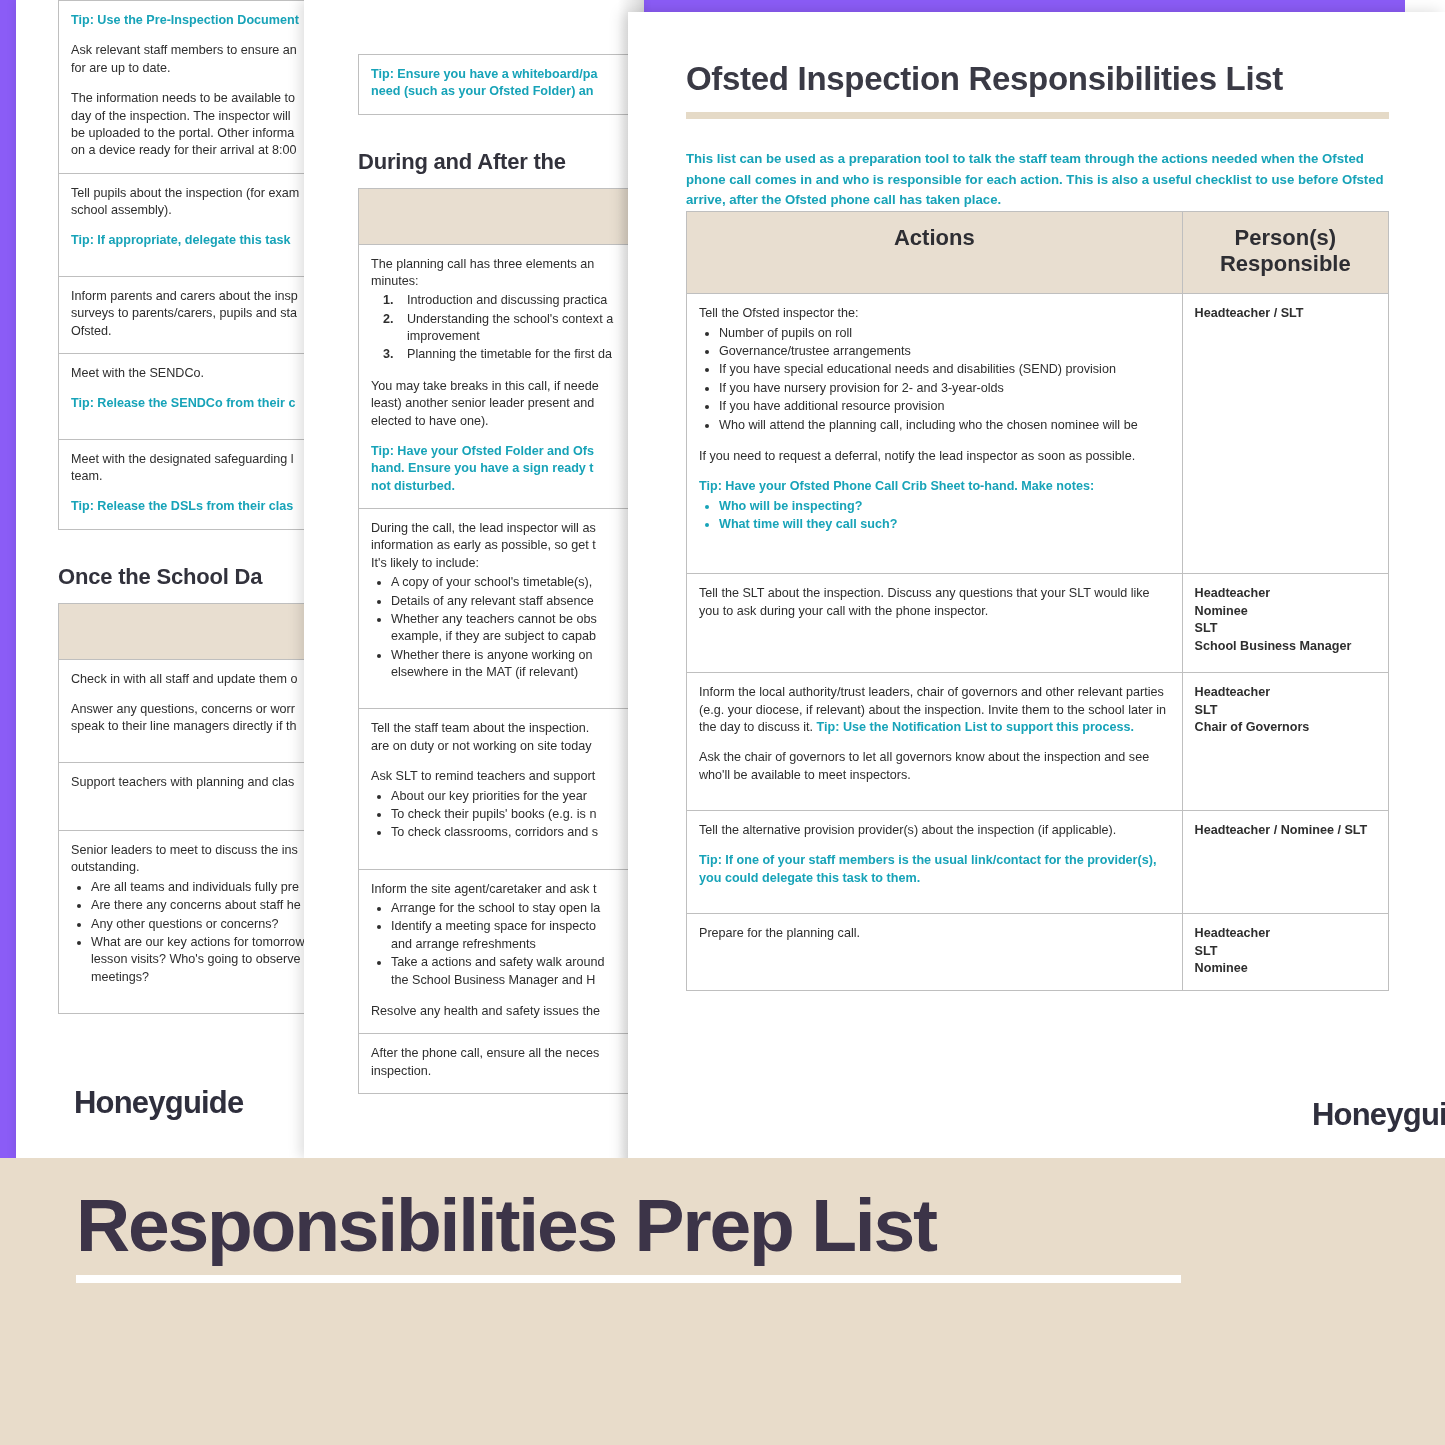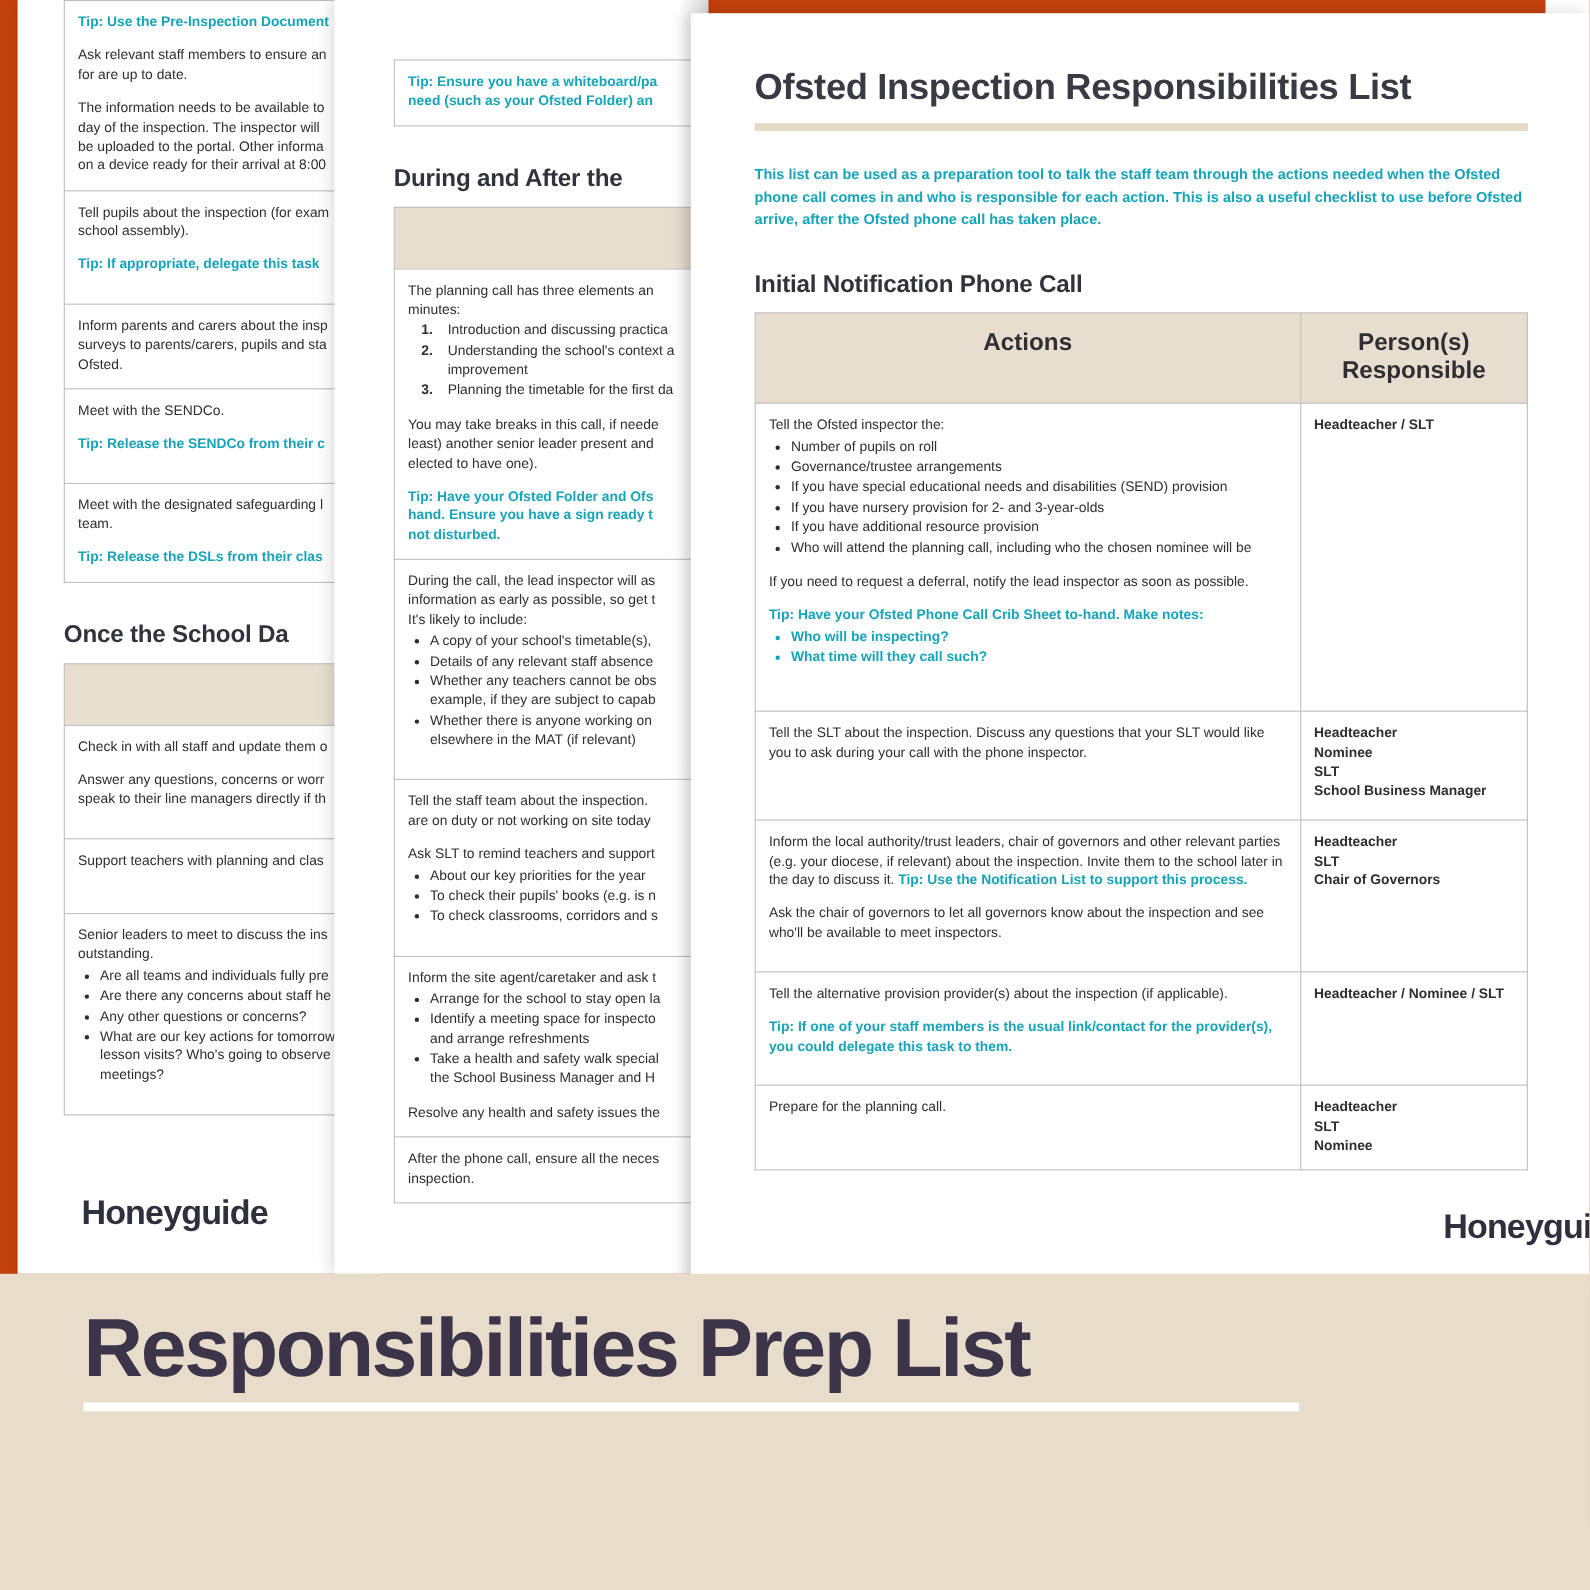--- a/index.html
+++ b/index.html
@@ -2,21 +2,21 @@
 <html><head>
 <meta charset="utf-8">
 <style>
   * { box-sizing: border-box; margin: 0; padding: 0; }
   html, body {
     width: 1445px; height: 1445px;
     background: #ffffff;
     font-family: "Liberation Sans", sans-serif;
     overflow: hidden;
   }
-  #root { position: relative; width: 1405px; height: 1445px; background: #c2410c; }
+  #root { position: relative; width: 1405px; height: 1445px; background: #8b5cf6; }
 
   
   .page {
     position: absolute;
     background: #ffffff;
     overflow: hidden;
   }
   .page::after{
     content:"";
     position:absolute; top:0; right:0; bottom:0; width:26px;
@@ -298,21 +298,21 @@
         <tr>
           <td>
             <div>Inform the site agent/caretaker and ask t</div>
             <ul class="b">
               <li>Arrange for the school to stay open la</li>
               <li>
                 <span>Identify a meeting space for inspecto</span>
                 <div>and arrange refreshments</div>
               </li>
               <li>
-                <span>Take a health and safety walk special</span>
+                <span>Take a actions and safety walk around</span>
                 <div>the School Business Manager and H</div>
               </li>
             </ul>
             <div class="gap"></div>
             <div>Resolve any health and safety issues the</div>
           </td>
         </tr>
         <tr>
           <td>
             <div>After the phone call, ensure all the neces</div>
@@ -324,21 +324,20 @@
     </div>
 
   </div>
 
   <div class="page" id="page3">
     <div class="page-inner">
       <h1 class="doc-title">Ofsted Inspection Responsibilities List</h1>
       <div class="title-rule"></div>
       <p class="intro">This list can be used as a preparation tool to talk the staff team through the actions needed when the Ofsted phone call comes in and who is responsible for each action. This is also a useful checklist to use before Ofsted arrive, after the Ofsted phone call has taken place.</p>
 
-      <h2 class="sec-head">Initial Notification Phone Call</h2>
 
       <table class="t">
         <colgroup>
             <col style="width:70.6%">
             <col style="width:29.4%">
           </colgroup>
         <tbody>
             <tr>
           <th>Actions</th>
           <th>Person(s)<br>Responsible</th>

